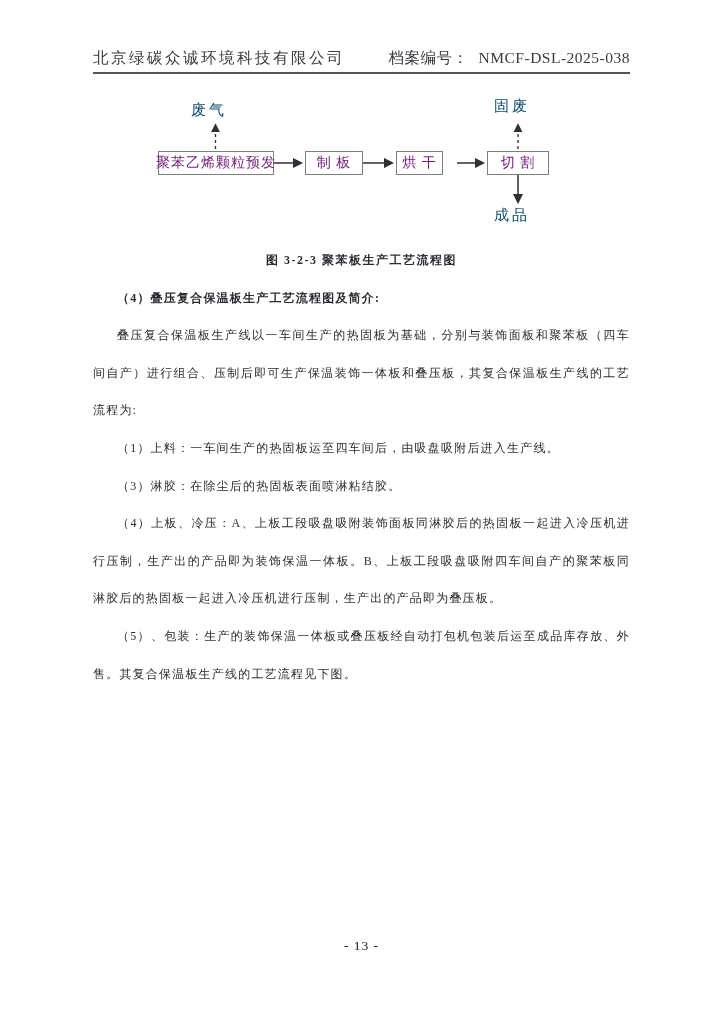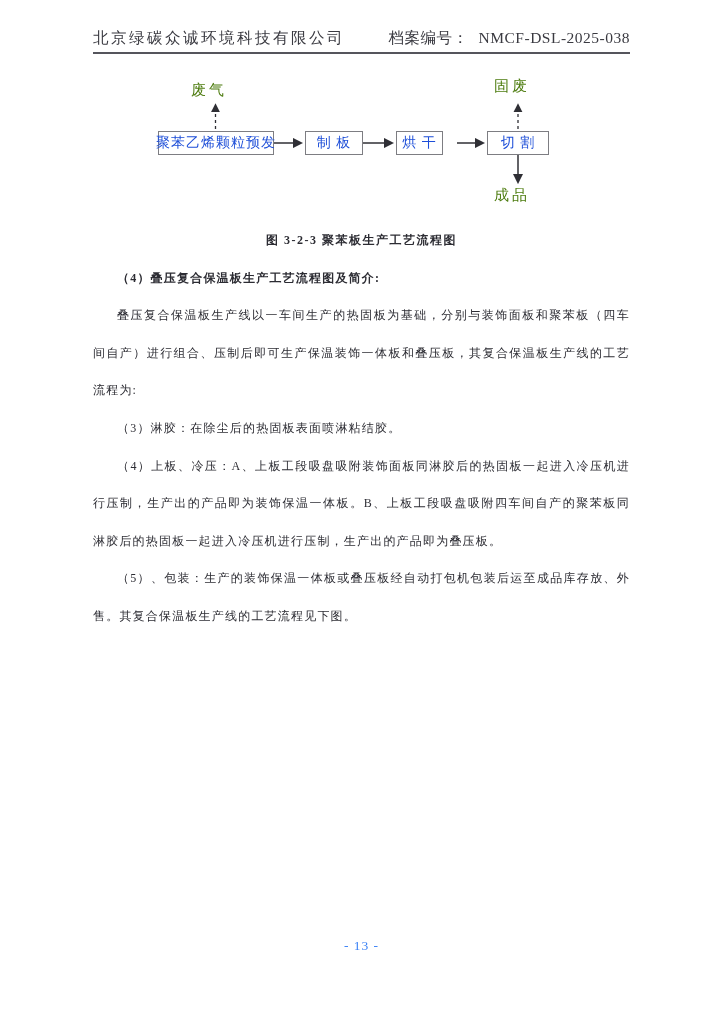--- a/index.html
+++ b/index.html
@@ -13,21 +13,21 @@
     height: 1024px;
     background: #ffffff;
     overflow: hidden;
     font-family: "Liberation Serif", "DejaVu Serif", serif;
     color: #2c2c33;
   }
   
   .header {
     width: 537px;
     margin: 0 auto;
-    padding-top: 28px;
+    padding-top: 48px;
   }
   .header-row {
     display: flex;
     justify-content: space-between;
     align-items: baseline;
     font-size: 15.5px;
     color: #3a3a41;
     padding-bottom: 3px;
     border-bottom: 2px solid #55555c;
   }
@@ -49,29 +49,29 @@
   .fc-box {
     position: absolute;
     top: 57px;
     height: 24px;
     border: 1px solid #7d7d82;
     background: #ffffff;
     display: flex;
     align-items: center;
     justify-content: center;
     font-size: 14px;
-    color: #1d4ed8;
+    color: #701a75;
     letter-spacing: 1px;
     box-sizing: border-box;
     white-space: nowrap;
   }
   .fc-label {
     position: absolute;
     font-size: 15px;
-    color: #4d7c0f;
+    color: #0c4a6e;
     letter-spacing: 3px;
     white-space: nowrap;
   }
   
   .textblock {
     width: 537px;
     margin: 8px auto 0 auto;
     font-size: 12px;
     line-height: 37.6px;
     letter-spacing: 1.2px;
@@ -93,21 +93,21 @@
     margin: 0;
   }
   
   .footer {
     position: absolute;
     top: 938px;
     left: 0;
     width: 723px;
     text-align: center;
     font-size: 13.5px;
-    color: #3b82f6;
+    color: #0f172a;
     letter-spacing: 1px;
   }
 </style>
 </head>
 <body>
 
 <div id="page">
 
   <div class="header">
     <div class="header-row">
@@ -144,20 +144,21 @@
     <div class="fc-box" style="left:65px;  width:116px;">聚苯乙烯颗粒预发</div>
     <div class="fc-box" style="left:212px; width:58px;text-align:center;">制 板</div>
     <div class="fc-box" style="left:303px; width:47px;">烘 干</div>
     <div class="fc-box" style="left:394px; width:62px;">切 割</div>
   </div>
 
   <div class="textblock">
     <p class="caption">图 3-2-3 聚苯板生产工艺流程图</p>
     <p class="heading">（4）叠压复合保温板生产工艺流程图及简介:</p>
     <p class="para">叠压复合保温板生产线以一车间生产的热固板为基础，分别与装饰面板和聚苯板（四车间自产）进行组合、压制后即可生产保温装饰一体板和叠压板，其复合保温板生产线的工艺流程为:</p>
+    <p class="para">（1）上料：一车间生产的热固板运至四车间后，由吸盘吸附后进入生产线。</p>
     <p class="para">（3）淋胶：在除尘后的热固板表面喷淋粘结胶。</p>
     <p class="para">（4）上板、冷压：A、上板工段吸盘吸附装饰面板同淋胶后的热固板一起进入冷压机进行压制，生产出的产品即为装饰保温一体板。B、上板工段吸盘吸附四车间自产的聚苯板同淋胶后的热固板一起进入冷压机进行压制，生产出的产品即为叠压板。</p>
     <p class="para">（5）、包装：生产的装饰保温一体板或叠压板经自动打包机包装后运至成品库存放、外售。其复合保温板生产线的工艺流程见下图。</p>
   </div>
 
   <div class="footer">- 13 -</div>
 
 </div>
 
 </body></html>

